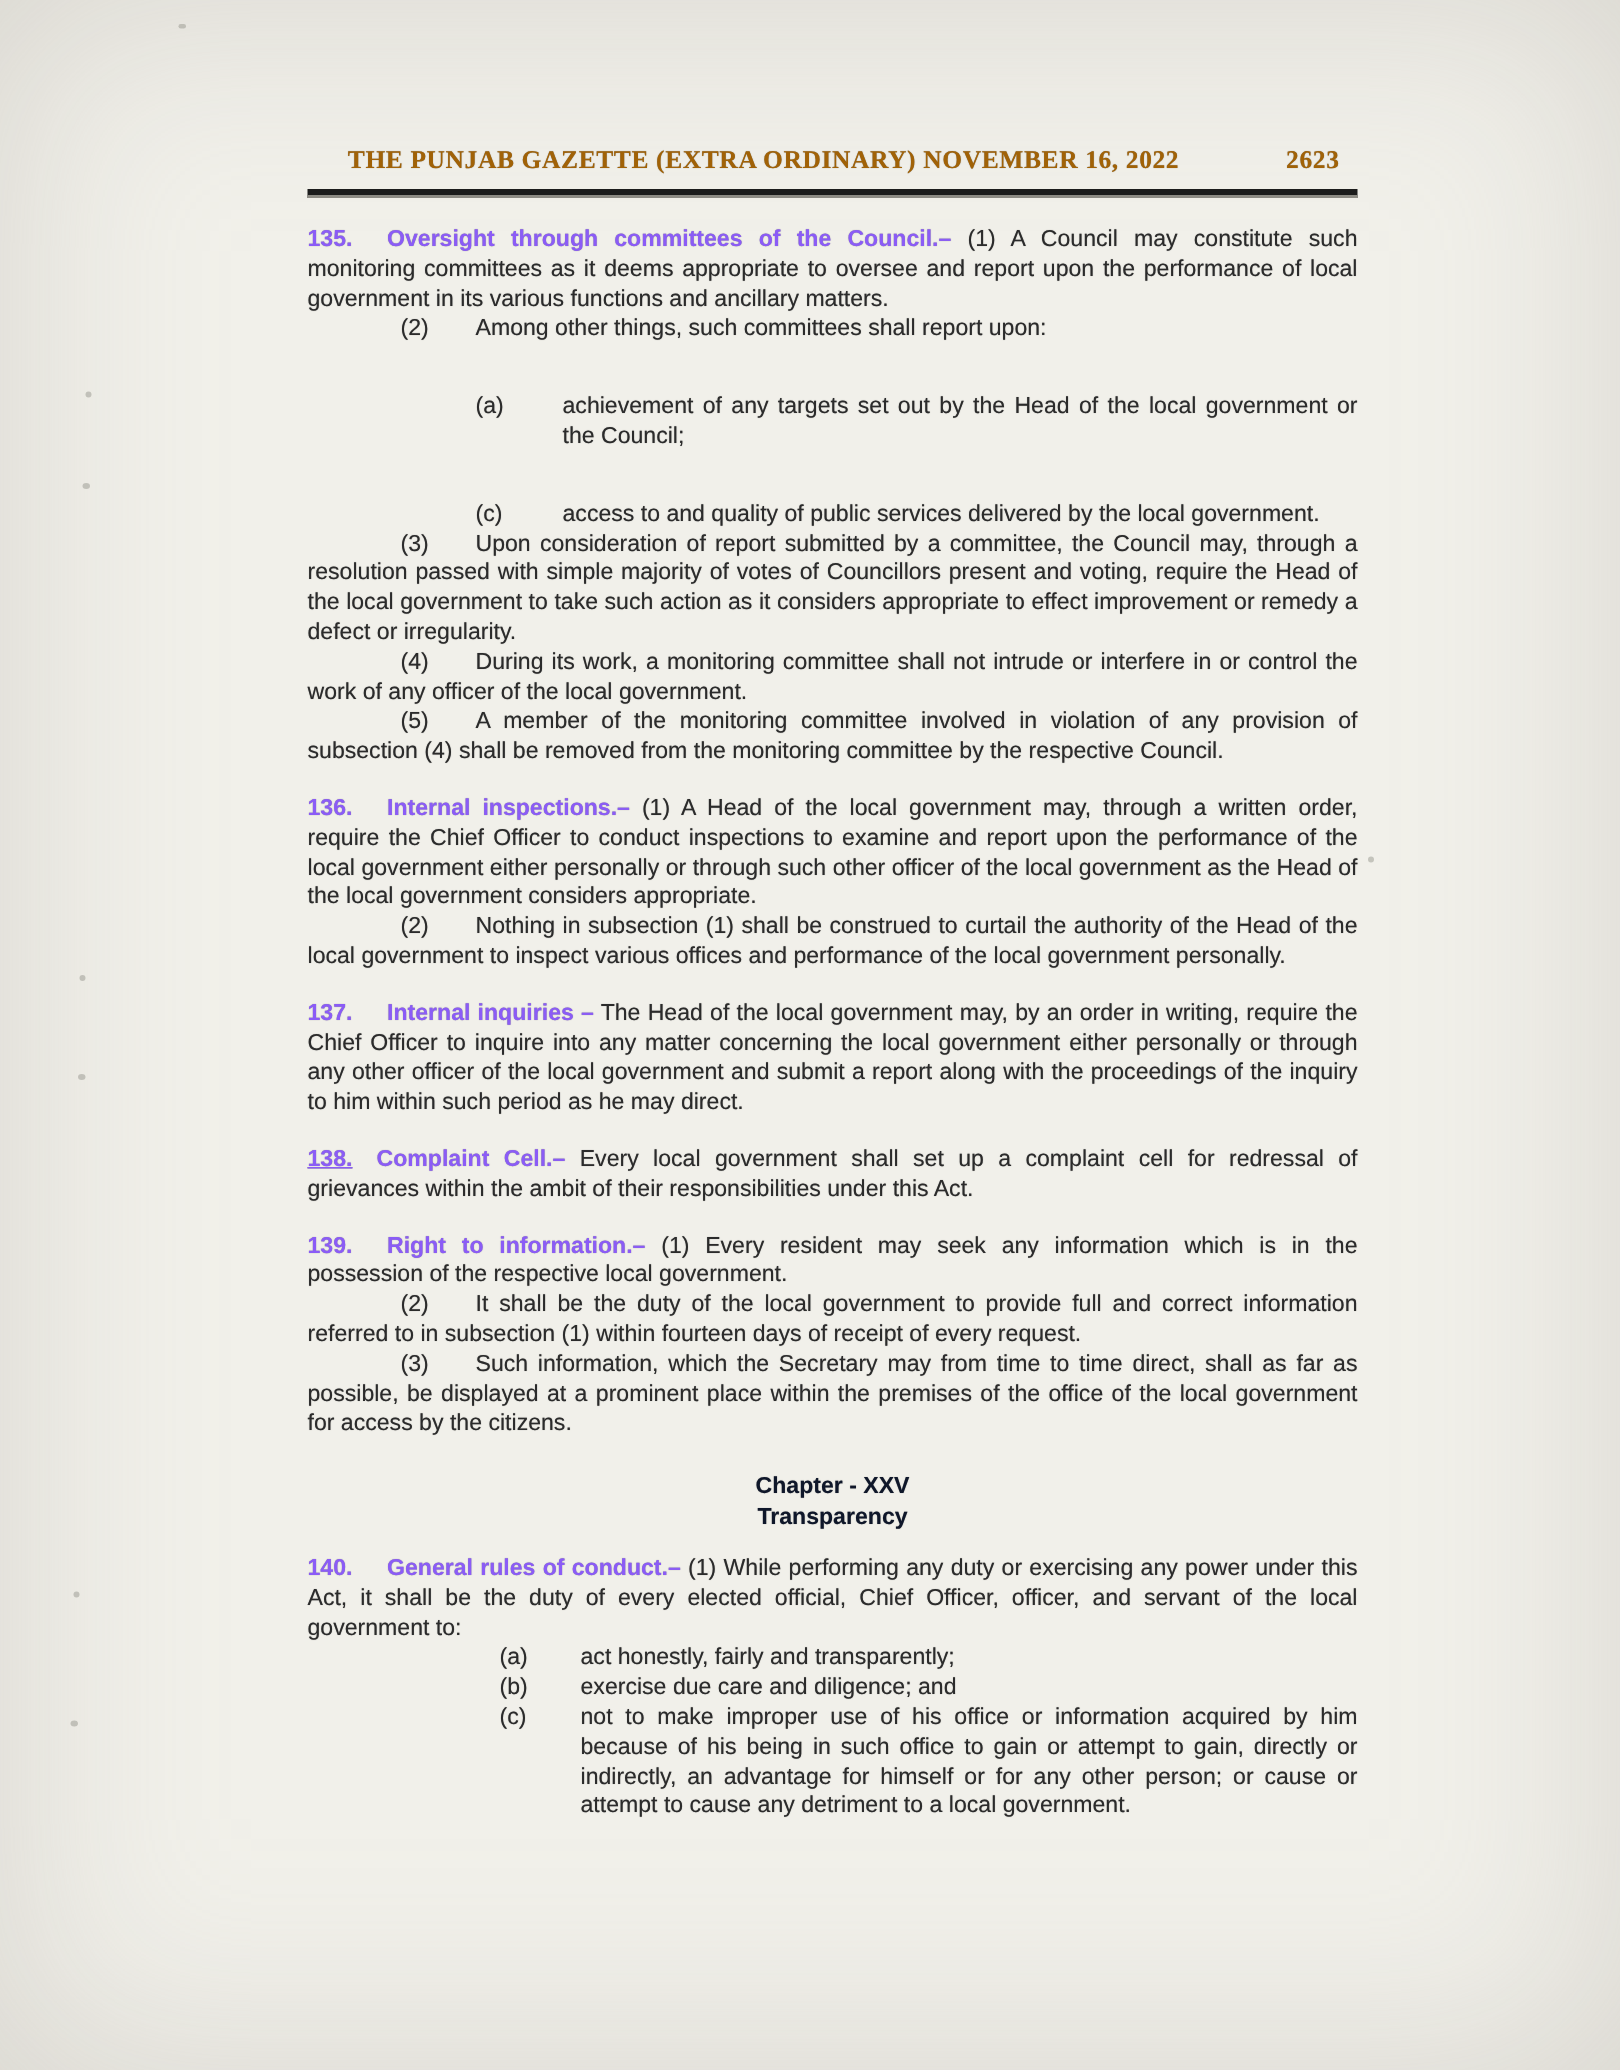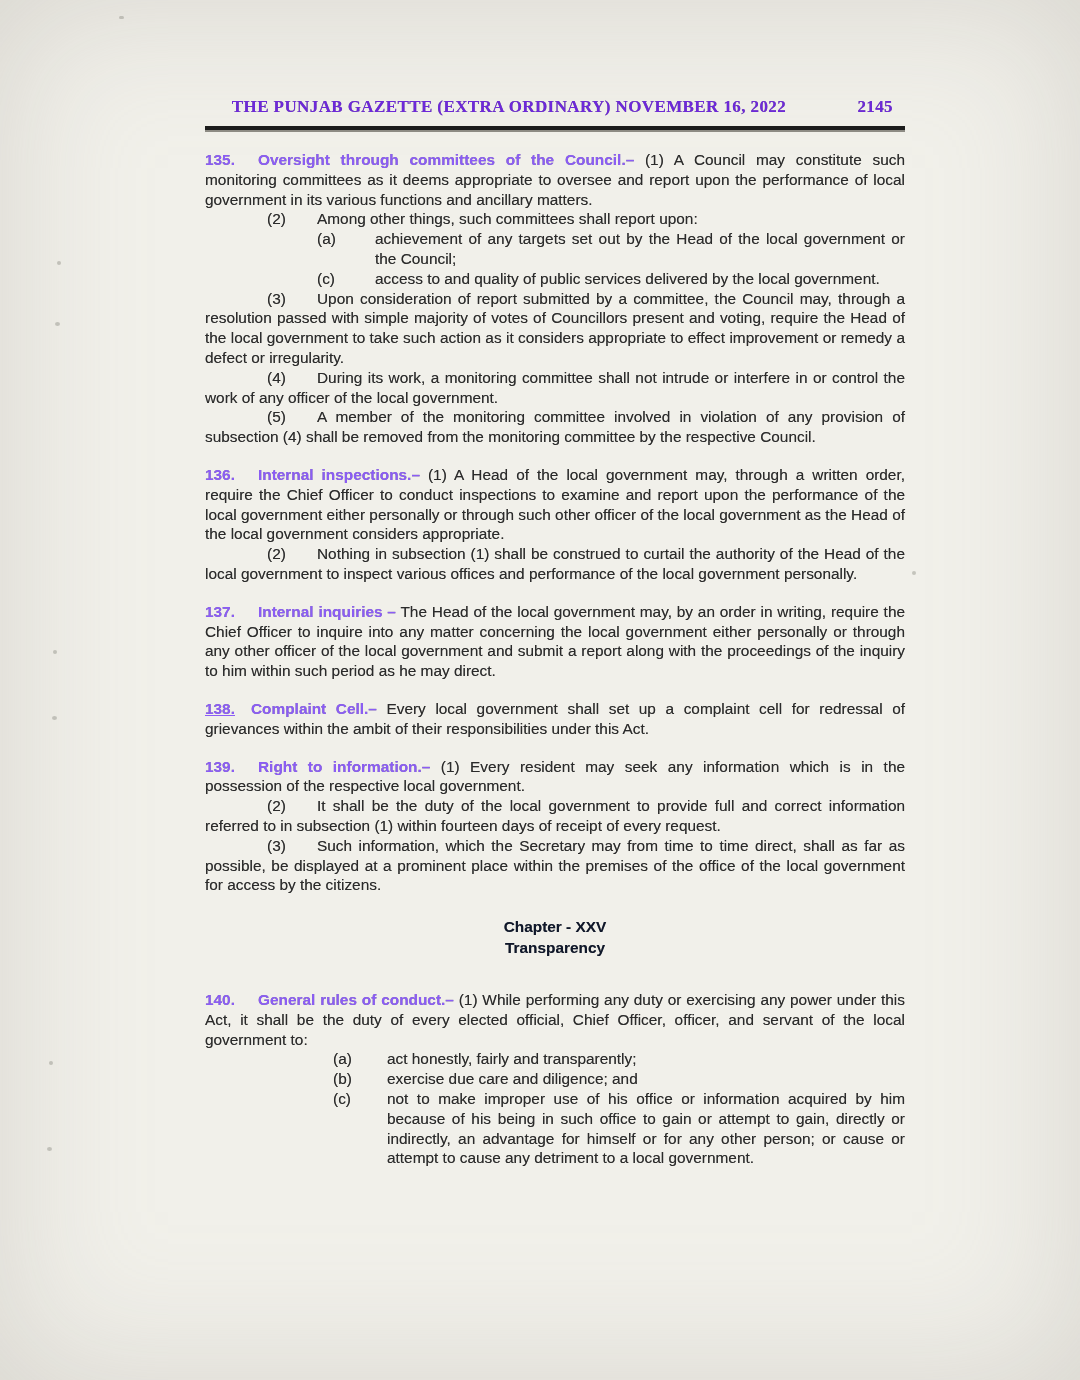--- a/index.html
+++ b/index.html
@@ -12,33 +12,33 @@
     font-family:"Liberation Sans",sans-serif;
     color:#2b2b2b;
   }
   .content{
     position:absolute;left:205px;top:97px;width:700px;
     font-size:15.4px;line-height:19.8px;
     text-shadow:0 0 0.6px rgba(50,50,50,0.55);
   }
   
   .gz-header{position:relative;height:24px;font-family:"Liberation Serif",serif;
-    font-weight:bold;font-size:17px;letter-spacing:0.4px;color:#6d28d9;}
+    font-weight:bold;font-size:17px;letter-spacing:0.4px;color:#a16207;}
   .gz-title{position:absolute;left:0;right:92px;text-align:center;white-space:nowrap;}
   .gz-pageno{position:absolute;right:12px;top:0;}
   .gz-rule{margin-top:5px;height:4px;background:#1c1c1c;border-bottom:2px solid #8d8b84;}
   
   p{margin:0;text-align:justify;}
   .sect{margin-top:18px;}
   .sect b{color:#8b5cf6;}
   .num{display:inline-block;min-width:53px;}
   .num.tight{min-width:46px;text-decoration:underline;}
   .sub{text-indent:62px;}
   .subnum{display:inline-block;width:50px;text-indent:0;}
-  .item{padding-left:170px;text-indent:-58px;}
+  .item{padding-left:170px;text-indent:-58px;margin-top:32px;}
   .itemnum{display:inline-block;width:58px;text-indent:0;}
   .item2{padding-left:182px;text-indent:-54px;}
   .itemnum2{display:inline-block;width:54px;text-indent:0;}
   .chapter{margin:22px 0 8px 0;text-align:center;font-weight:bold;color:#0f172a;line-height:20.5px;}
   
   .speck{position:absolute;background:#8f8d86;border-radius:50%;opacity:0.45;}
 </style>
 </head>
 <body>
 
@@ -50,21 +50,21 @@
   <div class="speck" style="left:53px;top:650px;width:4px;height:4px;"></div>
   <div class="speck" style="left:52px;top:716px;width:5px;height:4px;"></div>
   <div class="speck" style="left:49px;top:1061px;width:4px;height:4px;"></div>
   <div class="speck" style="left:47px;top:1147px;width:5px;height:4px;"></div>
   <div class="speck" style="left:912px;top:571px;width:4px;height:4px;"></div>
 
   <div class="content">
 
     <div class="gz-header">
       <span class="gz-title">THE PUNJAB GAZETTE (EXTRA ORDINARY) NOVEMBER 16, 2022</span>
-      <span class="gz-pageno">2145</span>
+      <span class="gz-pageno">2623</span>
     </div>
     <div class="gz-rule"></div>
 
     <p class="sect"><b class="num">135.</b><b>Oversight through committees of the Council.–</b><span> (1) A Council may constitute such monitoring committees as it deems appropriate to oversee and report upon the performance of local government in its various functions and ancillary matters.</span></p>
     <p class="sub"><span class="subnum">(2)</span><span>Among other things, such committees shall report upon:</span></p>
     <p class="item"><span class="itemnum">(a)</span><span>achievement of any targets set out by the Head of the local government or the Council;</span></p>
     <p class="item"><span class="itemnum">(c)</span><span>access to and quality of public services delivered by the local government.</span></p>
     <p class="sub"><span class="subnum">(3)</span><span>Upon consideration of report submitted by a committee, the Council may, through a resolution passed with simple majority of votes of Councillors present and voting, require the Head of the local government to take such action as it considers appropriate to effect improvement or remedy a defect or irregularity.</span></p>
     <p class="sub"><span class="subnum">(4)</span><span>During its work, a monitoring committee shall not intrude or interfere in or control the work of any officer of the local government.</span></p>
     <p class="sub"><span class="subnum">(5)</span><span>A member of the monitoring committee involved in violation of any provision of subsection (4) shall be removed from the monitoring committee by the respective Council.</span></p>
@@ -78,19 +78,19 @@
 
     <p class="sect"><b class="num">139.</b><b>Right to information.–</b><span> (1) Every resident may seek any information which is in the possession of the respective local government.</span></p>
     <p class="sub"><span class="subnum">(2)</span><span>It shall be the duty of the local government to provide full and correct information referred to in subsection (1) within fourteen days of receipt of every request.</span></p>
     <p class="sub"><span class="subnum">(3)</span><span>Such information, which the Secretary may from time to time direct, shall as far as possible, be displayed at a prominent place within the premises of the office of the local government for access by the citizens.</span></p>
 
     <div class="chapter">
       <div>Chapter - XXV</div>
       <div>Transparency</div>
     </div>
 
-    <p class="sect" style="margin-top:32px;"><b class="num">140.</b><b>General rules of conduct.–</b><span> (1) While performing any duty or exercising any power under this Act, it shall be the duty of every elected official, Chief Officer, officer, and servant of the local government to:</span></p>
+    <p class="sect" style="margin-top:14px;"><b class="num">140.</b><b>General rules of conduct.–</b><span> (1) While performing any duty or exercising any power under this Act, it shall be the duty of every elected official, Chief Officer, officer, and servant of the local government to:</span></p>
     <p class="item2"><span class="itemnum2">(a)</span><span>act honestly, fairly and transparently;</span></p>
     <p class="item2"><span class="itemnum2">(b)</span><span>exercise due care and diligence; and</span></p>
     <p class="item2"><span class="itemnum2">(c)</span><span>not to make improper use of his office or information acquired by him because of his being in such office to gain or attempt to gain, directly or indirectly, an advantage for himself or for any other person; or cause or attempt to cause any detriment to a local government.</span></p>
 
   </div>
 </div>
 
 </body></html>

